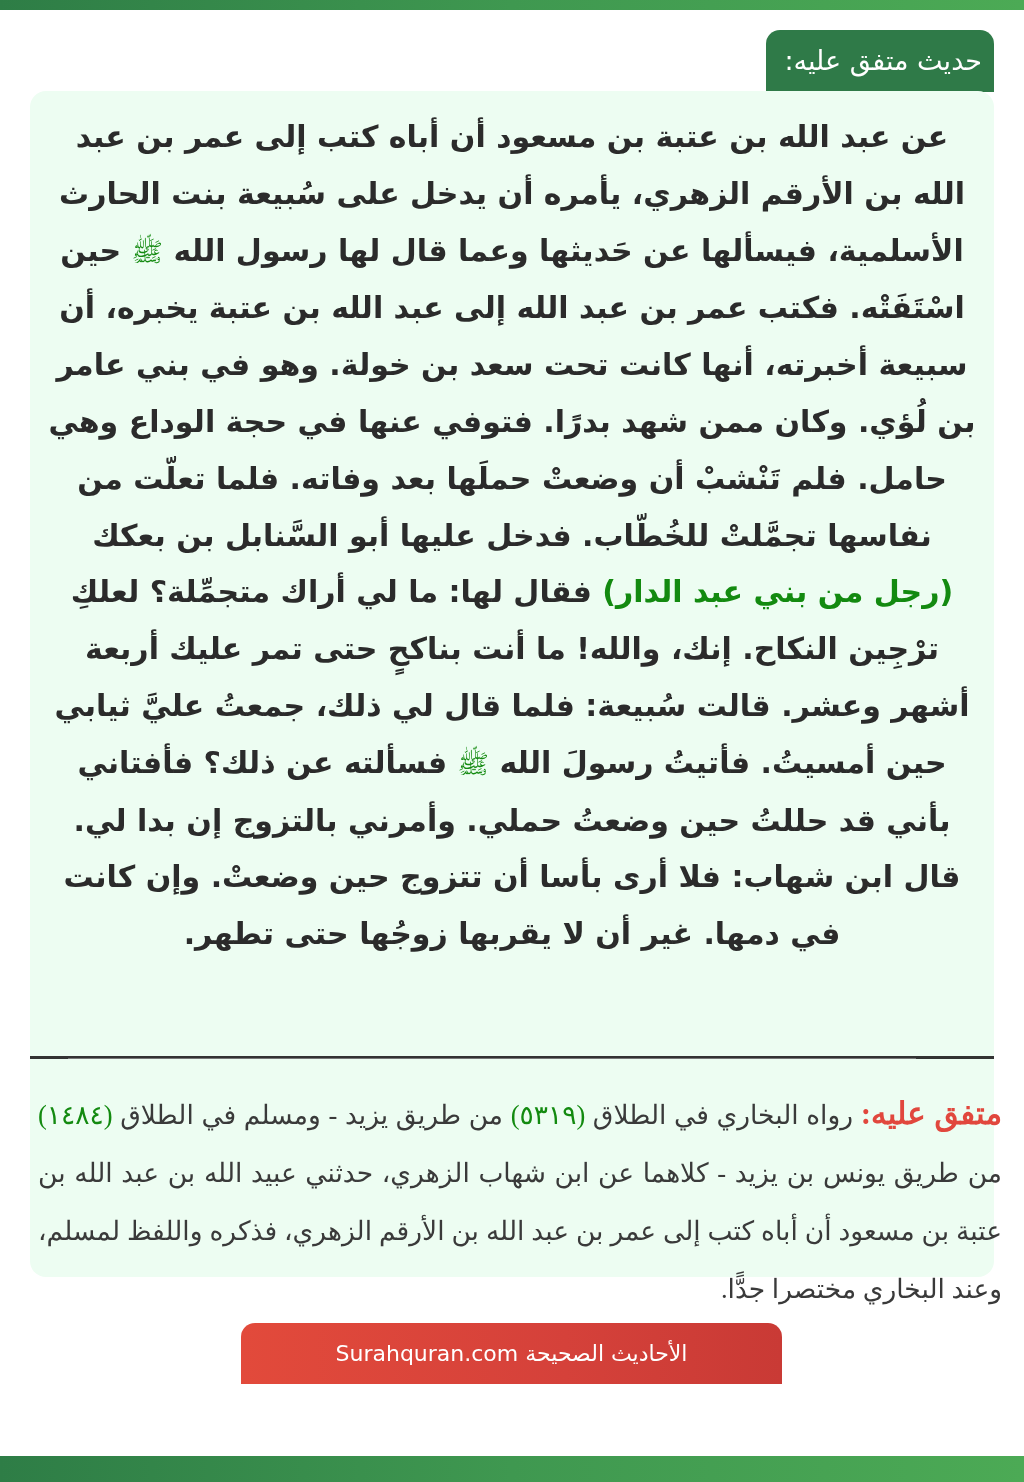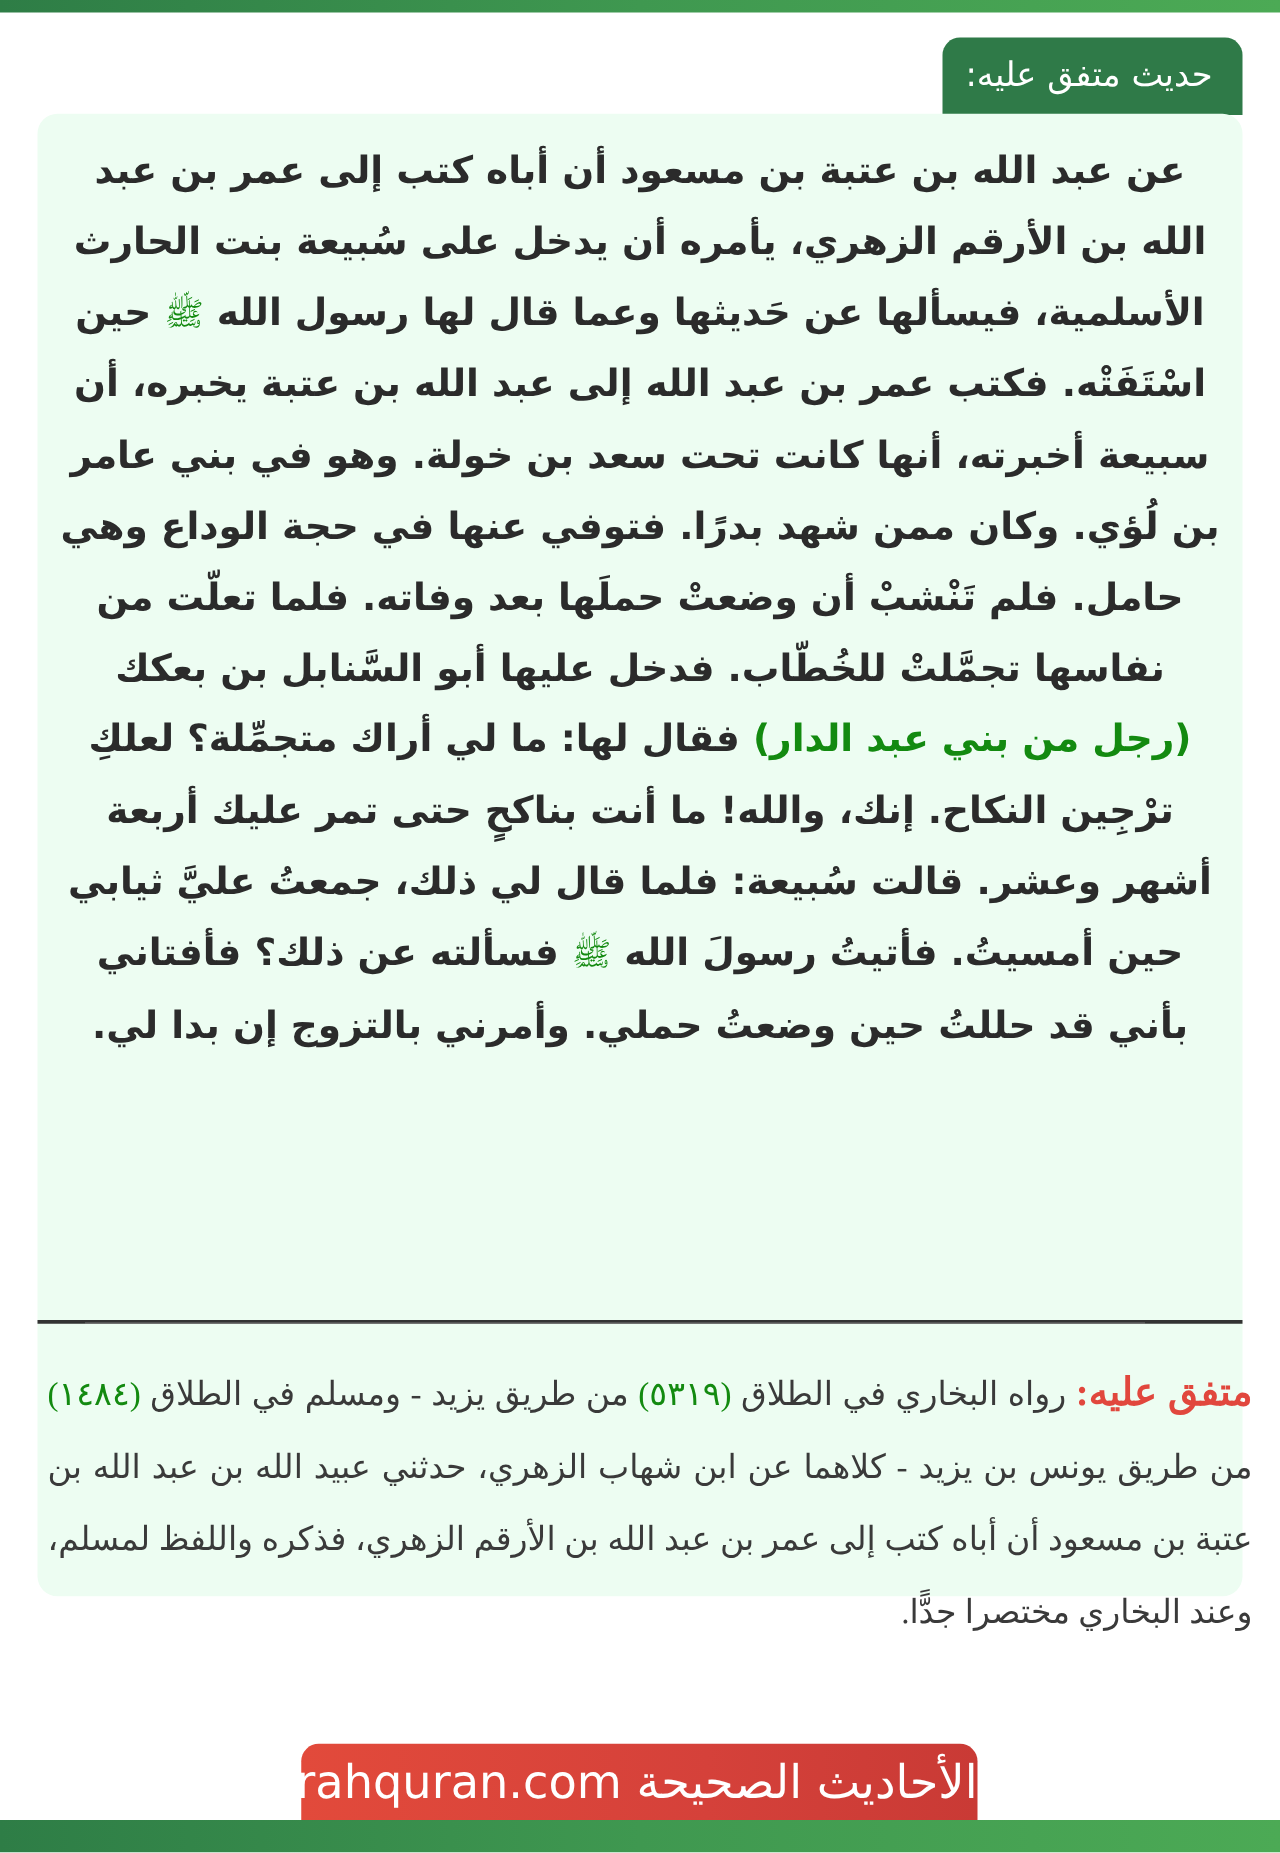--- a/index.html
+++ b/index.html
@@ -24,21 +24,21 @@
       position: absolute;
       left: 0; top: 1456px;
       width: 1024px; height: 26px;
       background: linear-gradient(90deg, #2e7d46 0%, #3f9850 50%, #4caa55 100%);
     }
     .section-label {
       position: absolute;
       top: 30px;
       right: 30px;
       height: 62px;
-      padding: 0 24px 0 18px;
+      padding: 0 12px 0 18px;
       background: #2f7a48;
       color: #ffffff;
       border-radius: 14px 14px 0 0;
       font-size: 27px;
       line-height: 62px;
       direction: rtl;
       white-space: nowrap;
     }
     .hadith-box {
       position: absolute;
@@ -101,43 +101,44 @@
       color: #e1473d;
       font-weight: bold;
       font-size: 31px;
     }
     .takhrij .num {
       color: #138a10;
     }
     .footer-badge {
       position: absolute;
       left: 241px;
-      top: 1395px;
+      top: 1323px;
       width: 541px;
       height: 61px;
       background: linear-gradient(90deg, #e24a3b 0%, #d5413a 60%, #c93a35 100%);
       border-radius: 14px 14px 0 0;
       color: #ffffff;
       font-family: "DejaVu Sans", sans-serif;
-      font-size: 37px;
+      font-size: 22px;
       line-height: 62px;
       text-align: center;
       white-space: nowrap;
       direction: rtl;
     }
   </style>
 </head>
 <body>
 
 <div class="top-bar"></div>
 
 <div class="section-label">حديث متفق عليه:</div>
 
 <div class="hadith-box">
   <p class="hadith-text"><span>عن عبد الله بن عتبة بن مسعود أن أباه كتب إلى عمر بن عبد الله بن الأرقم الزهري، يأمره أن يدخل على سُبيعة بنت الحارث الأسلمية، فيسألها عن حَديثها وعما قال لها رسول الله</span> <span class="saw">ﷺ</span> <span>حين اسْتَفَتْه. فكتب عمر بن عبد الله إلى عبد الله بن عتبة يخبره، أن سبيعة أخبرته، أنها كانت تحت سعد بن خولة. وهو في بني عامر بن لُؤي. وكان ممن شهد بدرًا. فتوفي عنها في حجة الوداع وهي حامل. فلم تَنْشبْ أن وضعتْ حملَها بعد وفاته. فلما تعلّت من نفاسها تجمَّلتْ للخُطّاب. فدخل عليها أبو السَّنابل بن بعكك</span> <span class="green">(رجل من بني عبد الدار)</span> <span>فقال لها: ما لي أراك متجمِّلة؟ لعلكِ ترْجِين النكاح. إنك، والله! ما أنت بناكحٍ حتى تمر عليك أربعة أشهر وعشر. قالت سُبيعة: فلما قال لي ذلك، جمعتُ عليَّ ثيابي حين أمسيتُ. فأتيتُ رسولَ الله</span> <span class="saw">ﷺ</span> <span>فسألته عن ذلك؟ فأفتاني بأني قد حللتُ حين وضعتُ حملي. وأمرني بالتزوج إن بدا لي.</span></p>
+  <p class="hadith-text">قال ابن شهاب: فلا أرى بأسا أن تتزوج حين وضعتْ. وإن كانت في دمها. غير أن لا يقربها زوجُها حتى تطهر.</p>
 </div>
 
 <div class="divider"></div>
 <div class="divider-inner"></div>
 
 <p class="takhrij"><span class="label">متفق عليه:</span><span> رواه البخاري في الطلاق </span><span class="num">(٥٣١٩)</span><span> من طريق يزيد - ومسلم في الطلاق </span><span class="num">(١٤٨٤)</span><span> من طريق يونس بن يزيد - كلاهما عن ابن شهاب الزهري، حدثني عبيد الله بن عبد الله بن عتبة بن مسعود أن أباه كتب إلى عمر بن عبد الله بن الأرقم الزهري، فذكره واللفظ لمسلم، وعند البخاري مختصرا جدًّا.</span></p>
 
 <div class="footer-badge">الأحاديث الصحيحة Surahquran.com</div>
 
 <div class="bottom-bar"></div>

